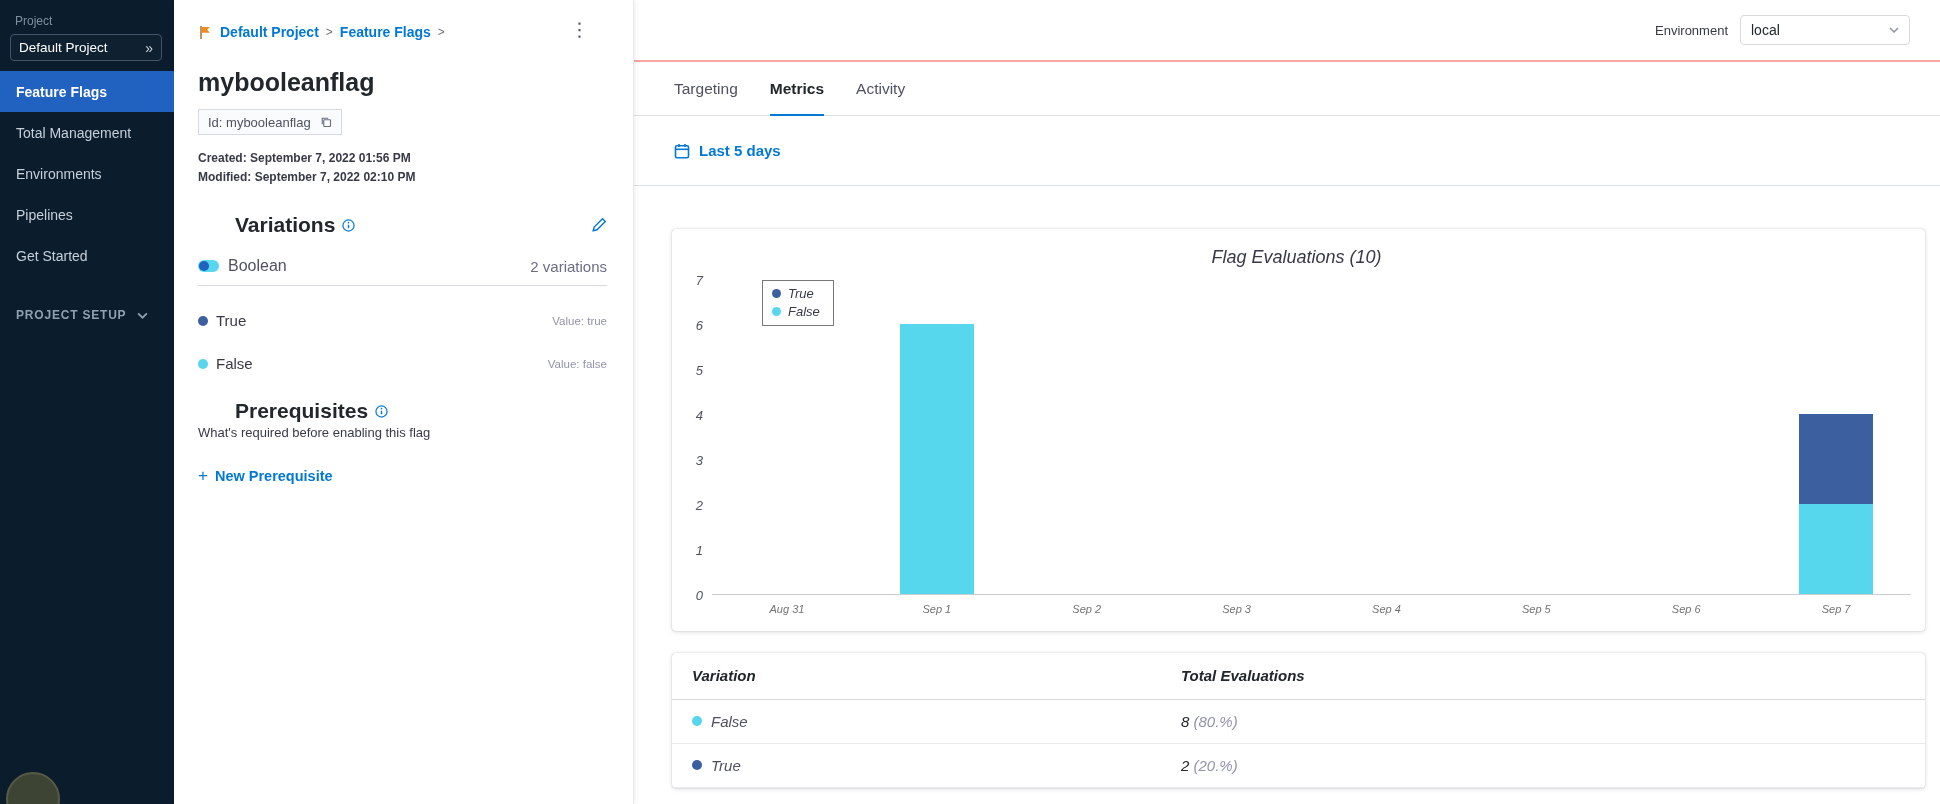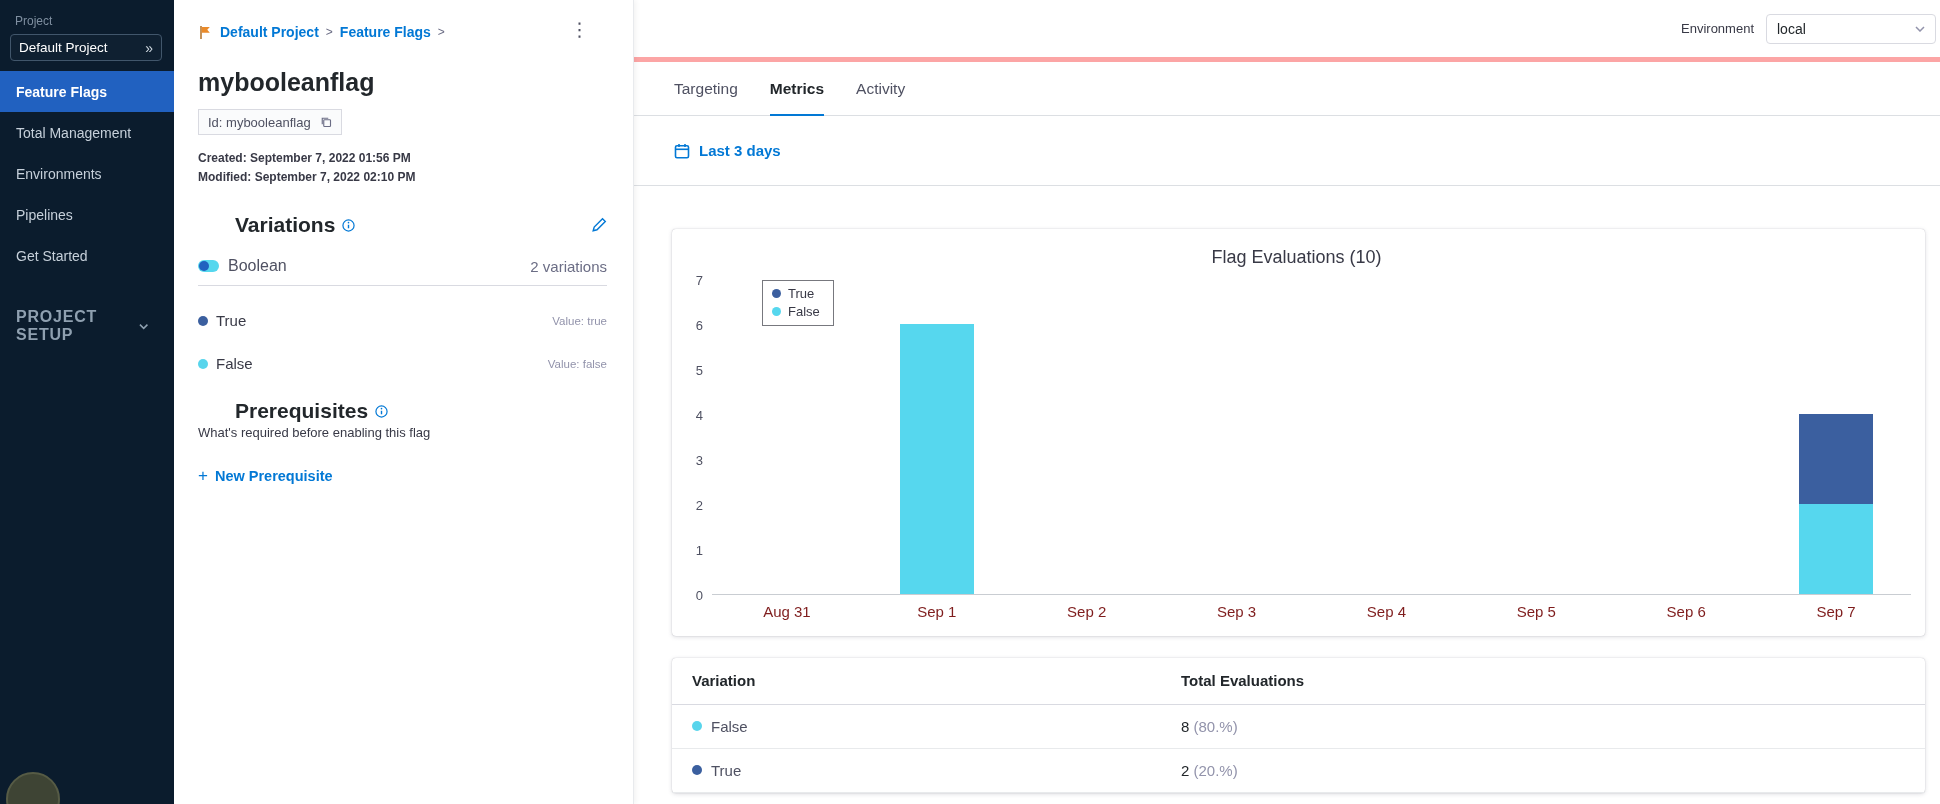--- a/index.html
+++ b/index.html
@@ -8,21 +8,21 @@
   .app{display:flex;height:100%;}
 
   
   .sidebar{position:relative;width:174px;flex:0 0 174px;background:#0b1c2d;color:#cfd8e0;padding-top:14px;overflow:hidden;}
   .project-label{font-size:12px;color:#7f8fa0;padding:0 0 6px 15px;}
   .project-selector{margin:0 12px 0 10px;height:27px;border:1px solid #41566b;border-radius:4px;display:flex;align-items:center;justify-content:space-between;padding:0 8px;color:#fff;font-size:13.5px;cursor:pointer;background:rgba(255,255,255,.02);}
   .project-selector .dbl-chev{color:#cfd8e0;font-size:14px;}
   .nav{margin-top:10px;}
   .nav-item{height:41px;display:flex;align-items:center;padding-left:16px;font-size:14px;color:#c6d0da;cursor:pointer;}
   .nav-item.active{background:#2161c0;color:#fff;font-weight:bold;}
-  .project-setup{margin-top:32px;display:flex;align-items:center;justify-content:space-between;padding:0 26px 0 16px;font-size:16px;letter-spacing:.8px;color:#8fa0b0;cursor:pointer;font-weight:bold;}
+  .project-setup{margin-top:32px;display:flex;align-items:center;justify-content:space-between;padding:0 26px 0 16px;font-size:12px;letter-spacing:.8px;color:#8fa0b0;cursor:pointer;font-weight:bold;}
   .help-bubble{position:absolute;left:6px;bottom:-22px;width:54px;height:54px;border-radius:50%;background:#3e4434;border:2px solid #565b45;}
 
   
   .detail{position:relative;width:460px;flex:0 0 460px;background:#fff;border-right:1px solid #e8eaed;box-shadow:2px 0 5px rgba(0,0,0,.05);padding:0 26px 0 24px;}
   .breadcrumb{display:flex;align-items:center;gap:7px;padding-top:24px;font-size:14px;}
   .breadcrumb .crumb-link{color:#0278d5;text-decoration:none;cursor:pointer;font-weight:bold;}
   .crumb-sep{color:#6b6d85;font-size:12px;}
   .kebab{position:absolute;top:20px;right:44px;font-size:19px;color:#4f5162;cursor:pointer;line-height:1;}
   .flag-title{margin-top:28px;font-size:25px;font-weight:bold;color:#22272b;}
   .id-badge{display:inline-flex;align-items:center;gap:9px;margin-top:12px;height:26px;padding:0 9px;background:#fafbfc;border:1px solid #d9dae1;border-radius:0;font-size:13px;color:#4f5162;}
@@ -40,42 +40,42 @@
   .var-row{display:flex;align-items:center;margin-top:26px;}
   .dot{width:10px;height:10px;border-radius:50%;margin-right:8px;flex:0 0 10px;}
   .var-name{font-size:15px;color:#383946;}
   .var-value{margin-left:auto;font-size:11.5px;color:#9293ab;}
   .prereq-desc{margin-top:2px;font-size:13px;color:#383946;}
   .new-prereq{display:inline-flex;align-items:center;gap:7px;margin-top:26px;font-size:14.5px;font-weight:bold;color:#0278d5;cursor:pointer;}
   .plus{font-size:17px;font-weight:normal;}
 
   
   .main{flex:1;display:flex;flex-direction:column;background:#fff;min-width:0;}
-  .env-bar{height:62px;flex:0 0 62px;display:flex;align-items:center;justify-content:flex-end;gap:12px;padding-right:4px;border-bottom:5px solid #fca5a5;}
+  .env-bar{height:62px;flex:0 0 62px;display:flex;align-items:center;justify-content:flex-end;gap:12px;padding-right:30px;border-bottom:2px solid #fca5a5;}
   .env-label{font-size:13px;color:#383946;}
   .env-select{width:170px;height:30px;border:1px solid #d9dae1;border-radius:4px;display:flex;align-items:center;justify-content:space-between;padding:0 10px;font-size:14px;color:#22272b;cursor:pointer;background:#fff;}
   .tabs-bar{height:54px;flex:0 0 54px;display:flex;align-items:flex-end;gap:32px;padding-left:40px;border-bottom:1px solid #dcdfe3;}
   .tab{padding-bottom:16px;font-size:15.5px;color:#4f5162;cursor:pointer;border-bottom:2px solid transparent;margin-bottom:-1px;}
   .tab.active{color:#22272b;font-weight:bold;border-bottom-color:#0278d5;}
   .range-bar{height:70px;flex:0 0 70px;display:flex;align-items:center;padding-left:40px;border-bottom:1px solid #dcdfe3;}
   .range-link{display:flex;align-items:center;gap:9px;color:#0278d5;font-size:15px;font-weight:bold;cursor:pointer;}
   .content{flex:1;padding:43px 15px 0 38px;background:#fff;overflow:hidden;}
-  .card{background:#fff;border-radius:4px;box-shadow:0 0 1px rgba(40,41,61,.35),0 1px 4px rgba(96,97,112,.22);}
+  .card{background:#fff;border-radius:4px;box-shadow:0 0 1px rgba(40,41,61,.35),0 1px 4px rgba(96,97,112,.22);font-style:italic;}
   .chart-card{padding:18px 14px 16px 10px;}
   .chart-title{text-align:center;font-size:18px;color:#383946;}
   .chart{display:flex;margin-top:12px;}
   .y-axis{position:relative;width:30px;flex:0 0 30px;height:315px;}
   .y-tick{position:absolute;right:9px;transform:translateY(50%);font-size:13px;color:#4f5162;line-height:1;}
   .plot-wrap{flex:1;min-width:0;}
   .plot{position:relative;display:flex;height:315px;border-bottom:1px solid #c9cdd2;}
   .cat-col{flex:1;display:flex;align-items:flex-end;justify-content:center;height:100%;}
   .bar-stack{display:flex;flex-direction:column;justify-content:flex-end;width:74px;}
   .seg{width:100%;}
   .x-labels{display:flex;margin-top:8px;}
-  .x-label{flex:1;text-align:center;font-size:15px;color:#7f1d1d;}
+  .x-label{flex:1;text-align:center;font-size:11px;color:#737373;}
   .legend{position:absolute;left:50px;top:0;border:1px solid #77787e;background:#fff;padding:5px 13px 6px 9px;display:flex;flex-direction:column;gap:3px;z-index:2;}
   .legend-row{display:flex;align-items:center;gap:7px;font-size:13px;color:#383946;}
   .legend-dot{width:9px;height:9px;border-radius:50%;flex:0 0 9px;}
 
   
   .table-card{margin-top:22px;}
   table{width:100%;border-collapse:collapse;}
   th{text-align:left;font-size:15px;color:#22272b;font-weight:bold;height:46px;padding-left:20px;border-bottom:1px solid #d9dae1;}
   th:first-child{width:489px;}
   td{height:44px;padding-left:20px;border-bottom:1px solid #e8eaec;font-size:15px;color:#4f5162;}
@@ -213,21 +213,21 @@
       </div>
 
     <div class="range-bar">
       <div class="range-link">
         <svg width="16" height="16" viewBox="0 0 16 16">
             <rect x="1.5" y="2.8" width="13" height="12" rx="1.5" fill="none" stroke="#0278d5" stroke-width="1.6"></rect>
             <line x1="1.5" y1="6.3" x2="14.5" y2="6.3" stroke="#0278d5" stroke-width="1.6"></line>
             <line x1="5" y1="1" x2="5" y2="4" stroke="#0278d5" stroke-width="1.6"></line>
             <line x1="11" y1="1" x2="11" y2="4" stroke="#0278d5" stroke-width="1.6"></line>
           </svg>
-        <span>Last 3 days</span>
+        <span>Last 5 days</span>
       </div>
     </div>
 
     <div class="content">
 
       <div class="card chart-card">
         <div class="chart-title">Flag Evaluations (10)</div>
         <div class="chart">
           <div class="y-axis">
               <div class="y-tick" style="bottom: 0px;">0</div>

